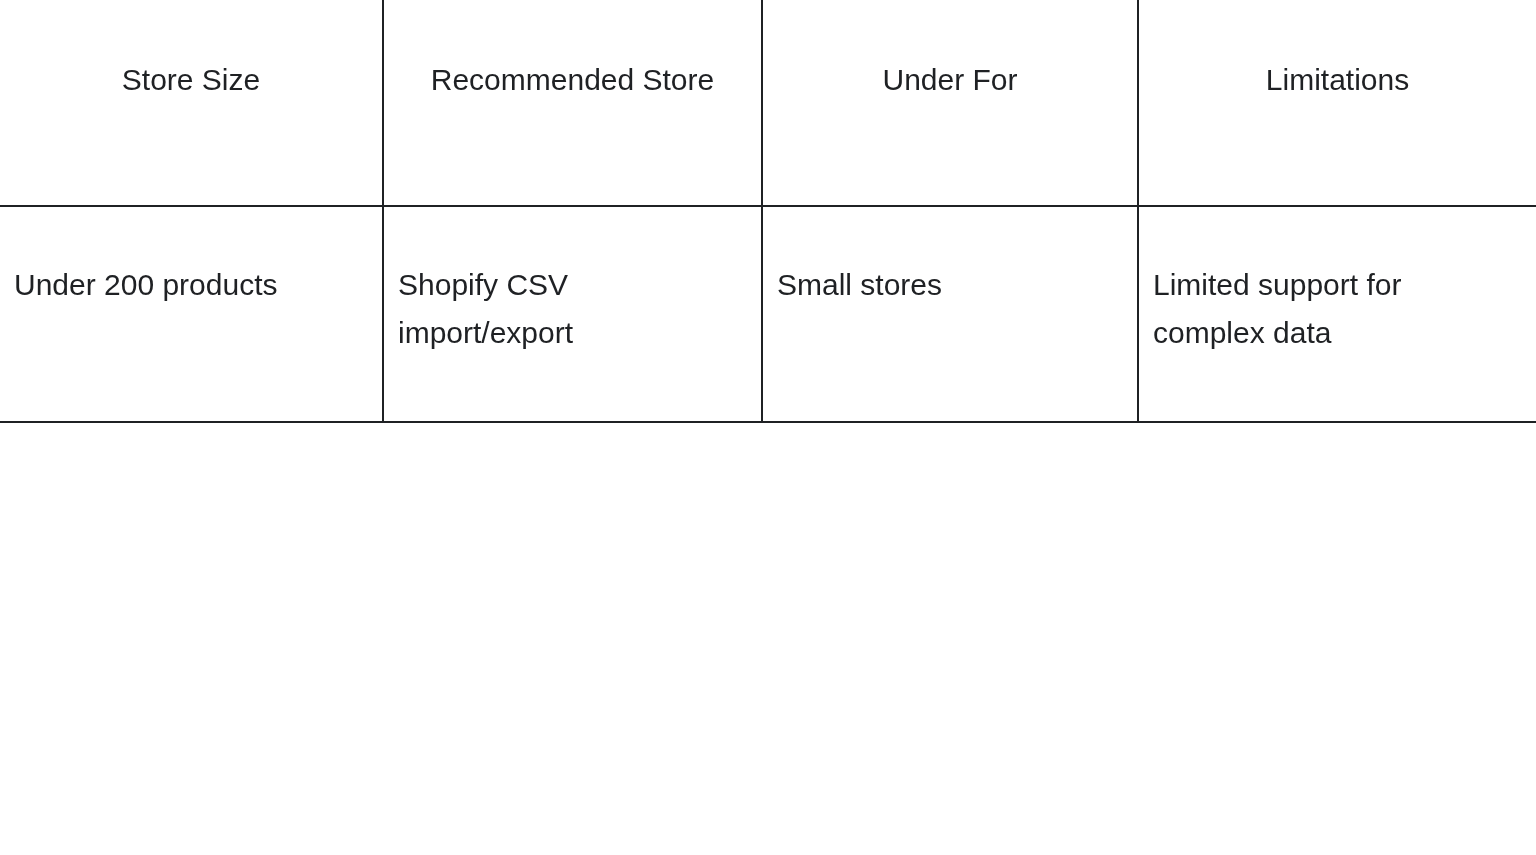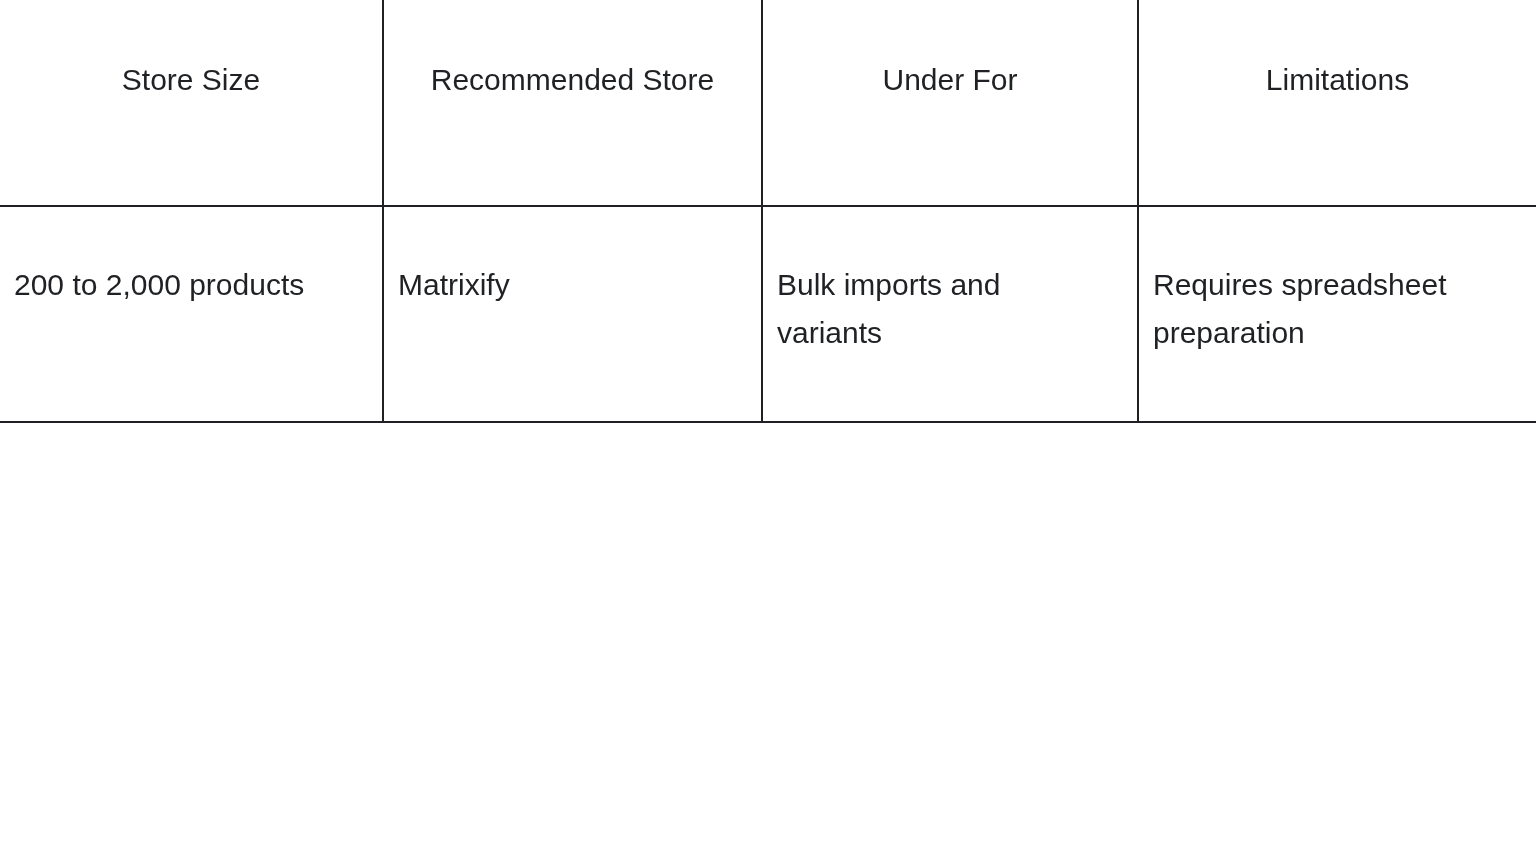--- a/index.html
+++ b/index.html
@@ -93,29 +93,29 @@
         </th>
         <th>
           <span class="th-text">Under For</span>
         </th>
         <th>
           <span class="th-text">Limitations</span>
         </th>
       </tr>
     </thead>
     <tbody>
-      <tr class="r1">
+      <tr class="r0">
         <td>
-          <span class="cell-text">200 to 2,000 products</span>
+          <span class="cell-text">Under 200 products</span>
         </td>
         <td>
-          <span class="cell-text">Matrixify</span>
+          <span class="cell-text">Shopify CSV import/export</span>
         </td>
         <td>
-          <span class="cell-text">Bulk imports and variants</span>
+          <span class="cell-text">Small stores</span>
         </td>
         <td>
-          <span class="cell-text">Requires spreadsheet preparation</span>
+          <span class="cell-text">Limited support for complex data</span>
         </td>
       </tr>
     </tbody>
   </table>
 </div>
 
 </body></html>

